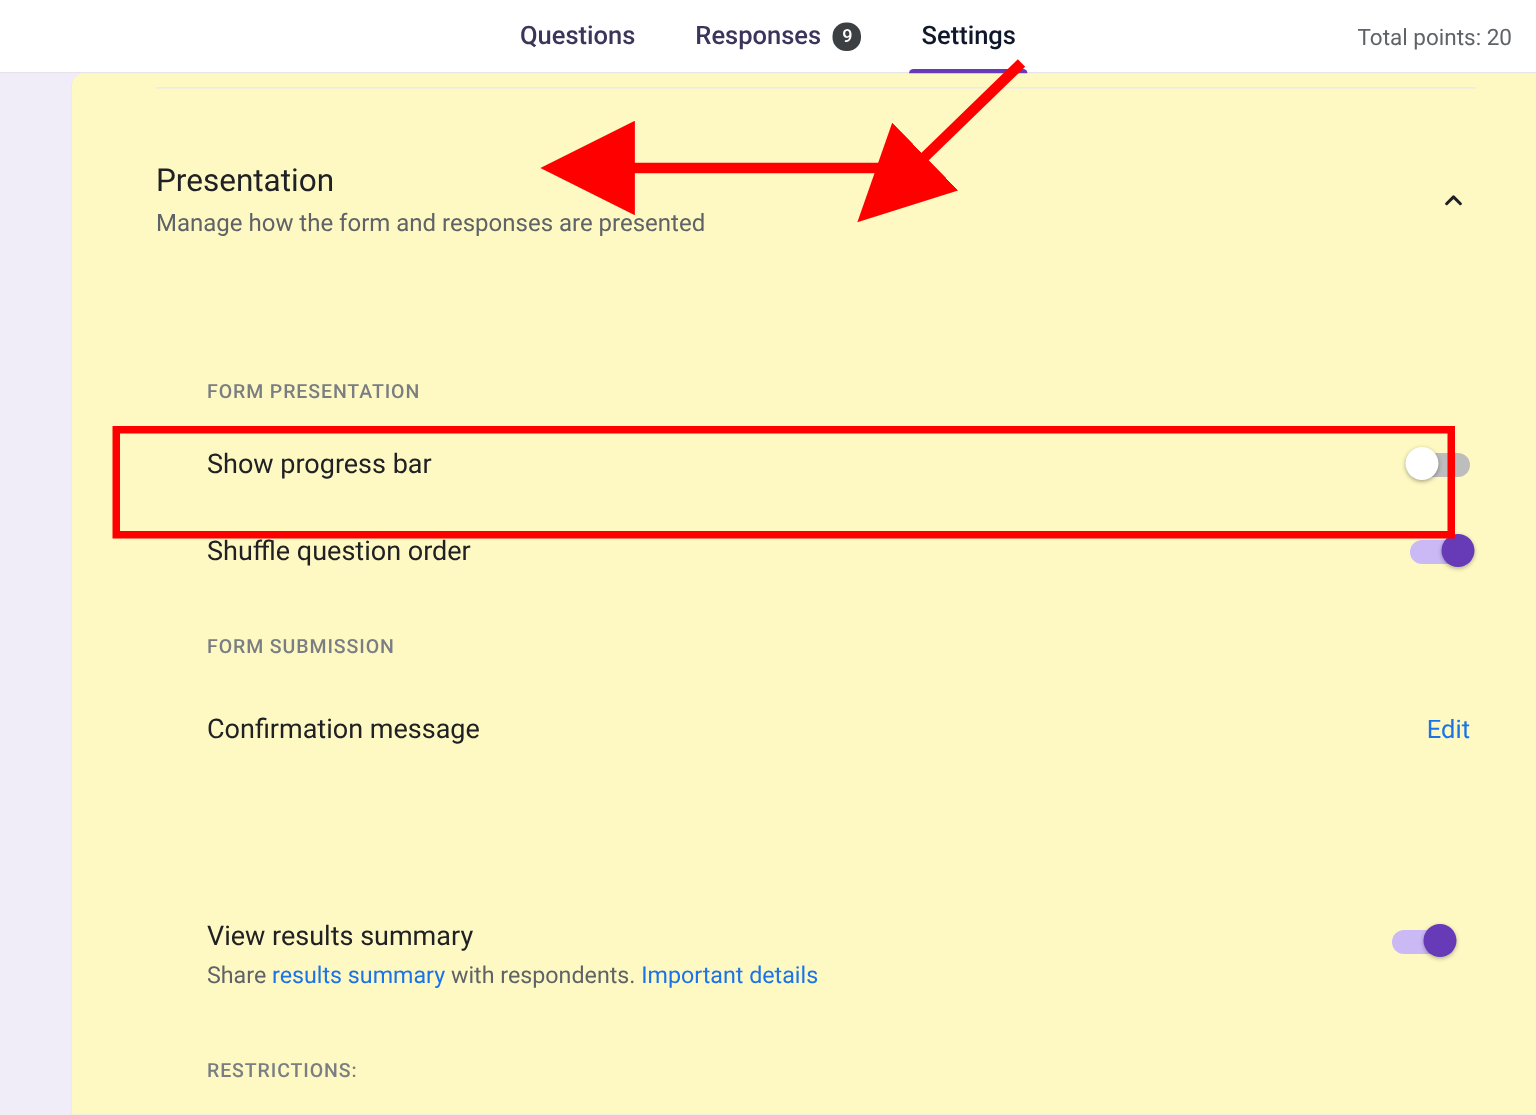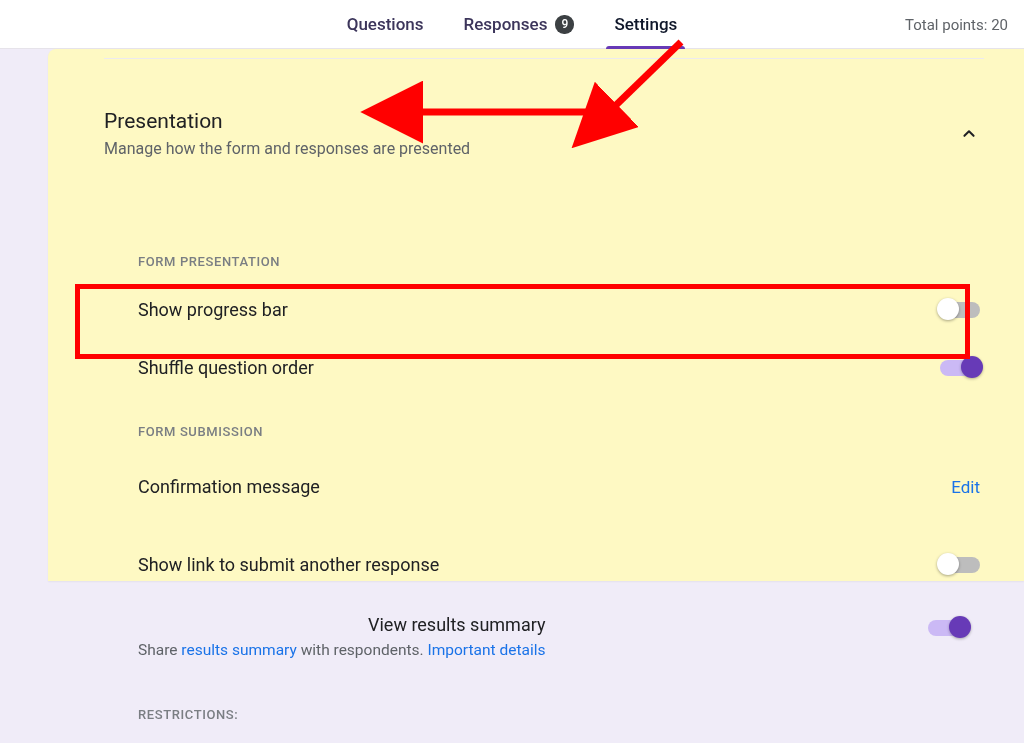--- a/index.html
+++ b/index.html
@@ -1,18 +1,18 @@
 <!DOCTYPE html>
 <html><head>
 <meta charset="utf-8">
 <style>
   * { box-sizing: border-box; margin: 0; padding: 0; }
   html, body { width: 1024px; height: 743px; font-family: 'Google Sans', Roboto, Arial, sans-serif; background: #f0ecf8; overflow: hidden; }
 
-  .page { width: 1024px; height: 581px; position: relative; background: #f0ecf8; }
+  .page { width: 1024px; height: 743px; position: relative; background: #f0ecf8; }
 
   
   .tabbar {
     position: absolute; left: 0; right: 0; top: 0; height: 49px;
     background: #fff; border-bottom: 1px solid #e6e3ea;
     display: flex; align-items: center; justify-content: center;
   }
   .tabs { display: flex; align-items: center; gap: 40px; height: 100%; }
   .tab { font-size: 17px; font-weight: 500; color: #3c355b; display: flex; align-items: center; gap: 8px; height: 100%; position: relative; cursor: pointer; }
   .tab.active { color: #0f172a; }
@@ -56,21 +56,21 @@
   
   .arrow { position: absolute; pointer-events: none; }
 
   
   #sub-form-pres { position: absolute; left: 90px; top: 205px; }
   #row-progress  { position: absolute; left: 90px; right: 40px; top: 250px; }
   #row-shuffle   { position: absolute; left: 90px; right: 40px; top: 308px; }
   #sub-after     { position: absolute; left: 90px; top: 375px; }
   #row-confirm   { position: absolute; left: 90px; right: 40px; top: 420px; }
   #row-showlink  { position: absolute; left: 90px; right: 40px; top: 505px; }
-  #row-viewres   { position: absolute; left: 90px; right: 52px; top: 565px; text-align: right; }
+  #row-viewres   { position: absolute; left: 90px; right: 52px; top: 565px; }
   #sub-restrict  { position: absolute; left: 90px; top: 658px; }
 
 </style>
 </head>
 <body>
 
 <div class="page">
 
   <div class="tabbar">
     <div class="tabs">
@@ -118,26 +118,20 @@
 
     <div id="sub-after" class="subhdr">FORM SUBMISSION</div>
 
     <div id="row-confirm" class="row" style="align-items:flex-end;">
       <div>
         <div class="label">Confirmation message</div>
       </div>
       <div class="edit-link" style="margin-top:8px; margin-right:4px;">Edit</div>
     </div>
 
-    <div id="row-showlink" class="row">
-      <div class="label">Show link to submit another response</div>
-      <div class="toggle">
-          <div class="knob"></div>
-        </div>
-    </div>
 
     <div id="row-viewres" class="row" style="align-items:flex-start;">
       <div>
         <div class="label">View results summary</div>
         <div class="sublabel2">
           <span>Share </span><a class="inline-link">results summary</a><span> with respondents. </span><a class="inline-link">Important details</a>
         </div>
       </div>
       <div class="toggle on" style="margin-top:6px;">
           <div class="knob"></div>

